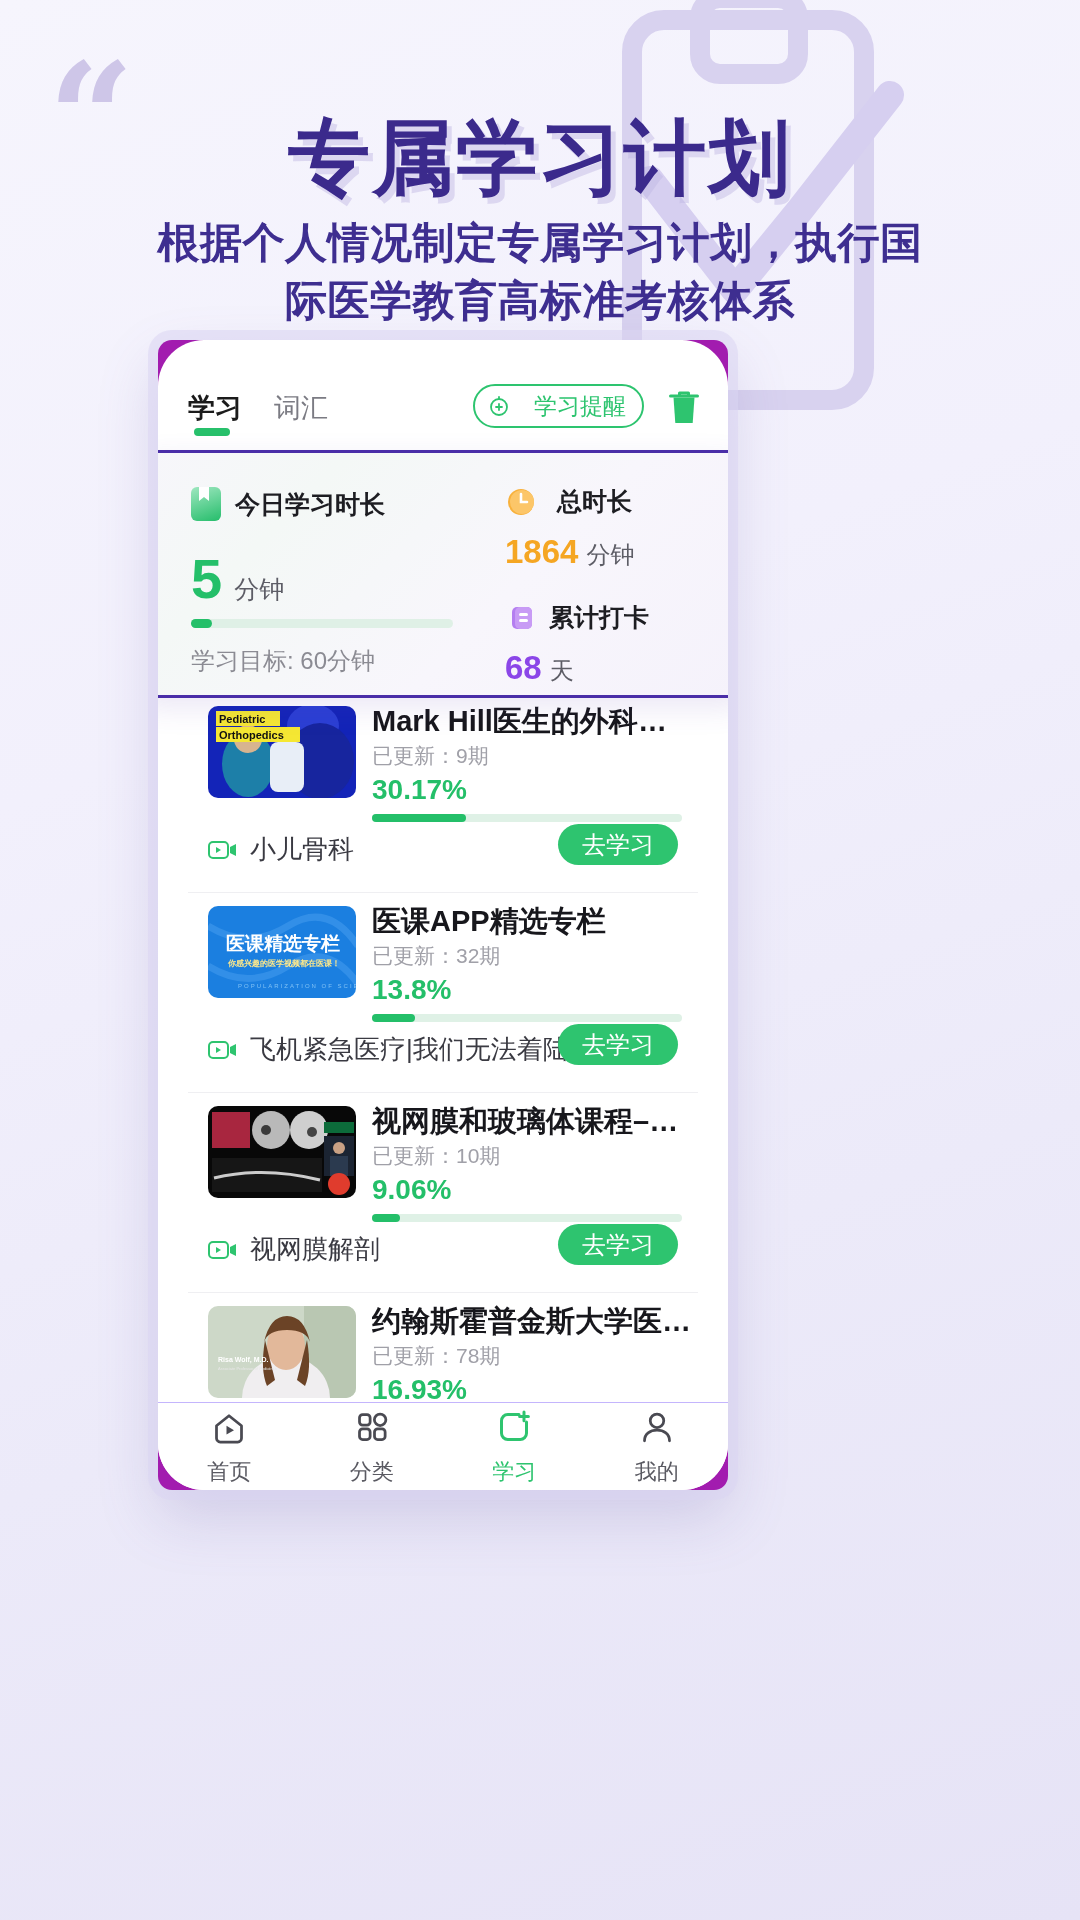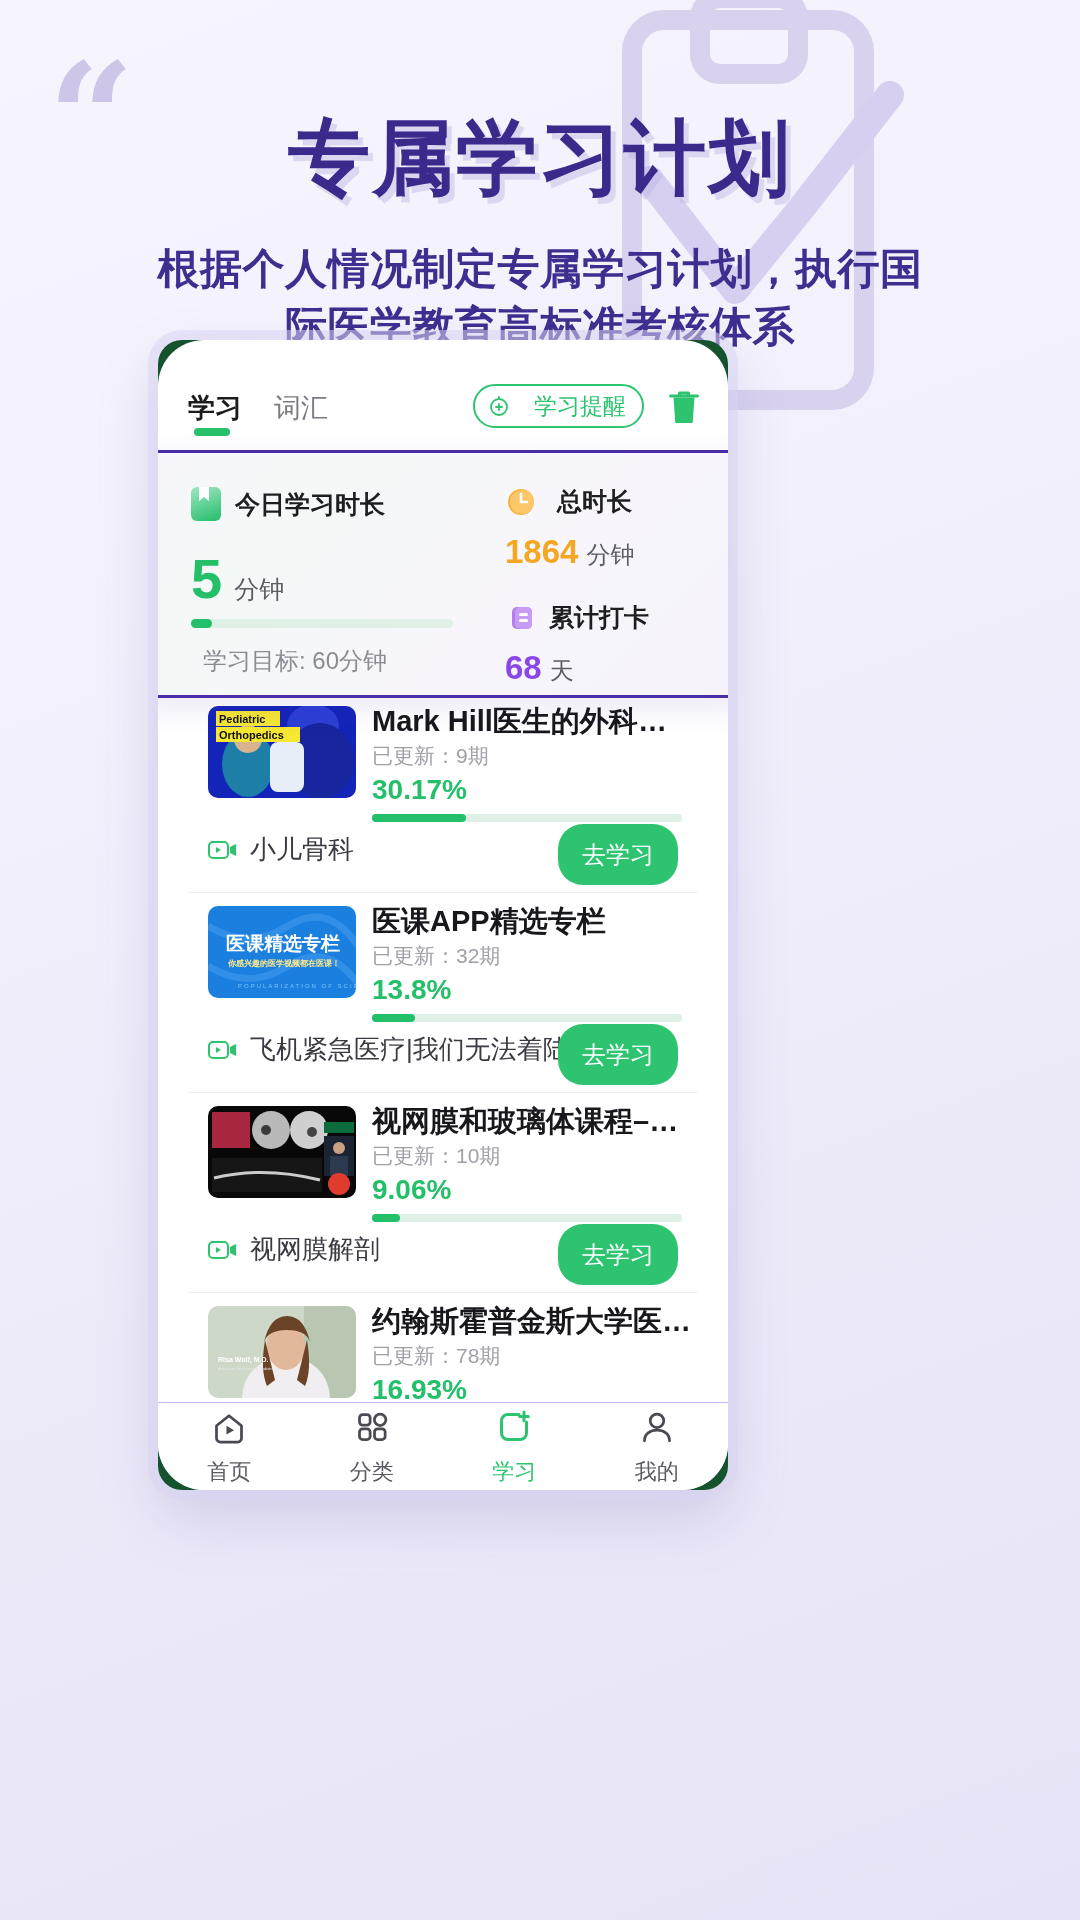--- a/index.html
+++ b/index.html
@@ -29,28 +29,28 @@
   }
 
   
   .header{ position:absolute; left:0; top:0; width:1080px; z-index:3; text-align:center; }
   .title{
     margin-top:104px; font-size:82px; font-weight:700; letter-spacing:2px;
     color:#3b2a8c; text-shadow:5px 6px 0 rgba(190,182,226,.45);
     font-family:"DejaVu Sans","Liberation Sans",sans-serif;
   }
   .subtitle{
-    margin-top:26px; font-size:42px; font-weight:700; line-height:1.38;
+    font-size:42px; font-weight:700; line-height:1.38;
     color:#3e2e90; letter-spacing:.5px;
   }
 
   
   .phone{
     position:absolute; left:158px; top:340px; width:570px; height:1150px;
-    background:#14532d; border-radius:24px;
+    background:#a21caf; border-radius:14px;
     box-shadow:0 0 0 10px rgba(219,213,243,.55), 0 26px 60px rgba(110,95,170,.22);
     overflow:hidden; z-index:4;
   }
   .phone-inner{ position:absolute; inset:0; background:#fff; border-radius:46px; overflow:hidden; }
 
   
   .tabrow{ position:absolute; left:0; top:48px; width:100%; height:66px; }
   .tab{ position:absolute; font-size:27px; }
   .tab-learn{ left:30px; top:2px; font-weight:700; color:#1b1b1b; }
   .tab-learn-underline{
@@ -72,21 +72,21 @@
     background:linear-gradient(135deg,#f7f6fb 0%,#f4f8f6 25%,#f8f6fc 60%,#f5f2fb 100%);
     border:3px solid #4a2ea8; border-radius:26px; z-index:6;
     box-shadow:0 10px 30px rgba(90,60,170,.12);
   }
   .sg{ position:absolute; }
   .sg-icon{ width:30px; height:34px; border-radius:6px; }
   .icon-book{ background:linear-gradient(160deg,#9fe7c0,#25bd6b); }
   .icon-book:after{ content:""; position:absolute; left:8px; top:0; width:10px; height:14px;
      background:#fff; clip-path:polygon(0 0,100% 0,100% 100%,50% 72%,0 100%); }
   .sg-label{ font-size:25px; font-weight:700; color:#1d1d22; }
-  .sg-sub{ font-size:24px; color:#8b8b93;margin-left:12px; }
+  .sg-sub{ font-size:24px; color:#8b8b93; }
 
   .big-num{ font-size:56px; font-weight:700; color:#24bf69; line-height:1; }
   .unit{ font-size:25px; color:#5d5d66; }
   .pbar{ position:absolute; height:9px; border-radius:5px; background:#dff0e6; }
   .pbar-fill{ height:100%; border-radius:5px; background:#24bf69; }
   .orange{ color:#f5a623; font-size:33px; font-weight:700; }
   .purple{ color:#8b46e8; font-size:33px; font-weight:700;text-align:center; }
   .small-unit{ font-size:24px; color:#5d5d66; font-weight:400; }
 
   
@@ -98,21 +98,21 @@
   .c-title{ position:absolute; left:214px; top:10px; font-size:29px; font-weight:700;
             color:#17171c; white-space:nowrap; overflow:hidden; text-overflow:ellipsis;
             width:320px; }
   .c-upd{ position:absolute; left:214px; top:50px; font-size:21px; color:#a0a0a8; }
   .c-pct{ position:absolute; left:214px; top:82px; font-size:28px; font-weight:700; color:#24bf69; }
   .c-bar{ position:absolute; left:214px; top:122px; width:310px; height:8px;
           background:#dff1e6; border-radius:4px; }
   .c-bar i{ display:block; height:100%; background:#24bf69; border-radius:4px; }
   .c-foot{ position:absolute; left:50px; top:140px; display:flex; align-items:center; gap:12px; }
   .c-foot-txt{ font-size:26px; color:#3a3a42; }
-  .go-btn{ position:absolute; right:50px; top:132px; width:120px; height:61px;
+  .go-btn{ position:absolute; right:50px; top:132px; width:120px; height:41px;
            background:#2ec46f; border-radius:25px; color:#fff; font-size:24px;
            display:flex; align-items:center; justify-content:center; }
 
   
   .navbar{ position:absolute; left:0; bottom:0; width:100%; height:88px;
            background:#fff; border-top:1px solid #c4b5fd; display:flex; }
   .nav-item{ flex:1; display:flex; flex-direction:column; align-items:center;
              justify-content:center; gap:10px; }
   .nav-lbl{ font-size:22px; color:#5a5a62; }
   .nav-active .nav-lbl{ color:#2ec46f; }

